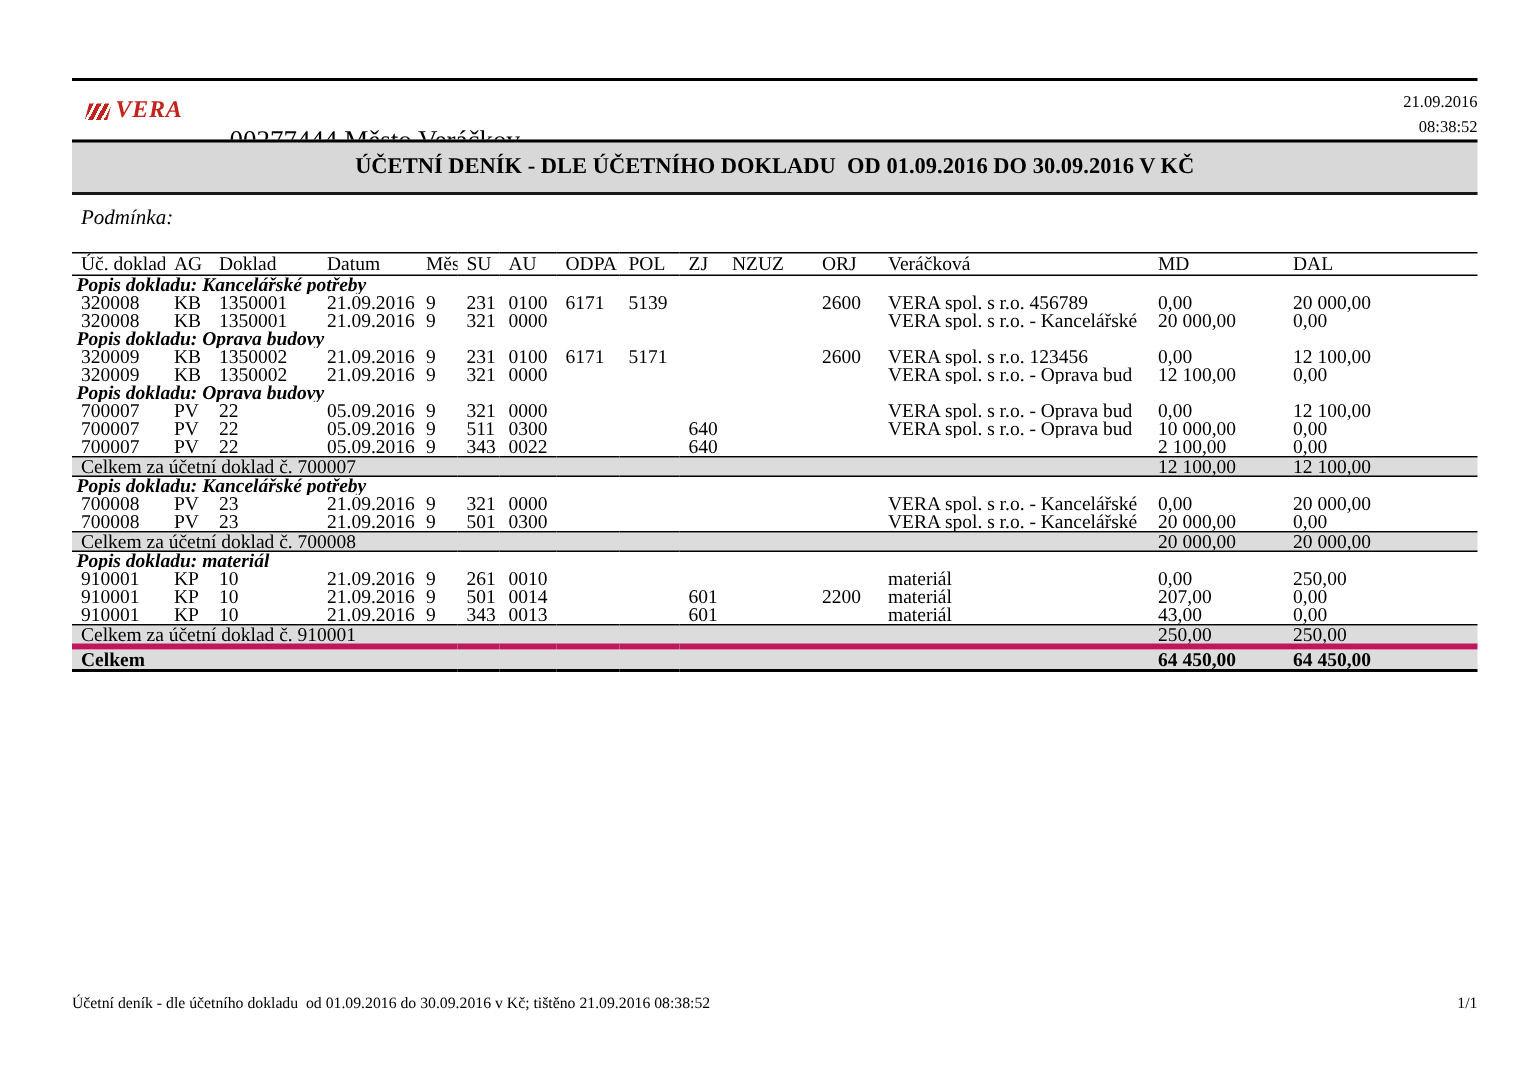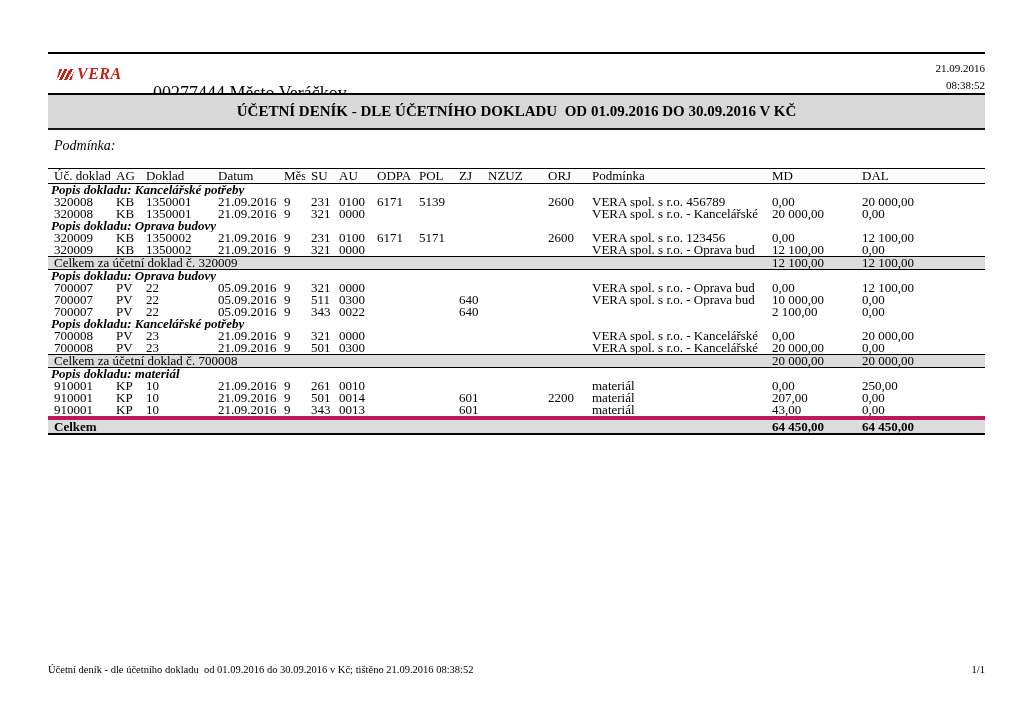--- a/index.html
+++ b/index.html
@@ -111,21 +111,21 @@
         <th class="col-doklad">Doklad</th>
         <th class="col-datum">Datum</th>
         <th class="col-mes">Měs</th>
         <th class="col-su">SU</th>
         <th class="col-au">AU</th>
         <th class="col-odpa">ODPA</th>
         <th class="col-pol">POL</th>
         <th class="col-zj">ZJ</th>
         <th class="col-nzuz">NZUZ</th>
         <th class="col-orj">ORJ</th>
-        <th class="col-poznamka">Podmínka</th>
+        <th class="col-poznamka">Veráčková</th>
         <th class="col-md">MD</th>
         <th class="col-dal">DAL</th>
       </tr>
     </thead>
     <tbody>
         <tr class="desc-row">
           <td colspan="15">Popis dokladu: Kancelářské potřeby</td>
         </tr>
         <tr class="data-row">
           <td class="col-uc">320008</td>
@@ -191,78 +191,78 @@
           <td class="col-au">0000</td>
           <td class="col-odpa"></td>
           <td class="col-pol"></td>
           <td class="col-zj"></td>
           <td class="col-nzuz"></td>
           <td class="col-orj"></td>
           <td class="col-poznamka">VERA spol. s r.o. -  Oprava bud</td>
           <td class="col-md">12 100,00</td>
           <td class="col-dal">0,00</td>
         </tr>
+        <tr class="desc-row">
+          <td colspan="15">Popis dokladu: Oprava budovy</td>
+        </tr>
+        <tr class="data-row">
+          <td class="col-uc">700007</td>
+          <td class="col-ag">PV</td>
+          <td class="col-doklad">22</td>
+          <td class="col-datum">05.09.2016</td>
+          <td class="col-mes">9</td>
+          <td class="col-su">321</td>
+          <td class="col-au">0000</td>
+          <td class="col-odpa"></td>
+          <td class="col-pol"></td>
+          <td class="col-zj"></td>
+          <td class="col-nzuz"></td>
+          <td class="col-orj"></td>
+          <td class="col-poznamka">VERA spol. s r.o. -  Oprava bud</td>
+          <td class="col-md">0,00</td>
+          <td class="col-dal">12 100,00</td>
+        </tr>
+        <tr class="data-row">
+          <td class="col-uc">700007</td>
+          <td class="col-ag">PV</td>
+          <td class="col-doklad">22</td>
+          <td class="col-datum">05.09.2016</td>
+          <td class="col-mes">9</td>
+          <td class="col-su">511</td>
+          <td class="col-au">0300</td>
+          <td class="col-odpa"></td>
+          <td class="col-pol"></td>
+          <td class="col-zj">640</td>
+          <td class="col-nzuz"></td>
+          <td class="col-orj"></td>
+          <td class="col-poznamka">VERA spol. s r.o. -  Oprava bud</td>
+          <td class="col-md">10 000,00</td>
+          <td class="col-dal">0,00</td>
+        </tr>
+        <tr class="data-row">
+          <td class="col-uc">700007</td>
+          <td class="col-ag">PV</td>
+          <td class="col-doklad">22</td>
+          <td class="col-datum">05.09.2016</td>
+          <td class="col-mes">9</td>
+          <td class="col-su">343</td>
+          <td class="col-au">0022</td>
+          <td class="col-odpa"></td>
+          <td class="col-pol"></td>
+          <td class="col-zj">640</td>
+          <td class="col-nzuz"></td>
+          <td class="col-orj"></td>
+          <td class="col-poznamka"></td>
+          <td class="col-md">2 100,00</td>
+          <td class="col-dal">0,00</td>
+        </tr>
         <tr class="total-row">
-          <td colspan="13">Celkem za účetní doklad č. 320009</td>
+          <td colspan="13">Celkem za účetní doklad č. 700007</td>
           <td class="col-md">12 100,00</td>
           <td class="col-dal">12 100,00</td>
-        </tr>
-        <tr class="desc-row">
-          <td colspan="15">Popis dokladu: Oprava budovy</td>
-        </tr>
-        <tr class="data-row">
-          <td class="col-uc">700007</td>
-          <td class="col-ag">PV</td>
-          <td class="col-doklad">22</td>
-          <td class="col-datum">05.09.2016</td>
-          <td class="col-mes">9</td>
-          <td class="col-su">321</td>
-          <td class="col-au">0000</td>
-          <td class="col-odpa"></td>
-          <td class="col-pol"></td>
-          <td class="col-zj"></td>
-          <td class="col-nzuz"></td>
-          <td class="col-orj"></td>
-          <td class="col-poznamka">VERA spol. s r.o. -  Oprava bud</td>
-          <td class="col-md">0,00</td>
-          <td class="col-dal">12 100,00</td>
-        </tr>
-        <tr class="data-row">
-          <td class="col-uc">700007</td>
-          <td class="col-ag">PV</td>
-          <td class="col-doklad">22</td>
-          <td class="col-datum">05.09.2016</td>
-          <td class="col-mes">9</td>
-          <td class="col-su">511</td>
-          <td class="col-au">0300</td>
-          <td class="col-odpa"></td>
-          <td class="col-pol"></td>
-          <td class="col-zj">640</td>
-          <td class="col-nzuz"></td>
-          <td class="col-orj"></td>
-          <td class="col-poznamka">VERA spol. s r.o. -  Oprava bud</td>
-          <td class="col-md">10 000,00</td>
-          <td class="col-dal">0,00</td>
-        </tr>
-        <tr class="data-row">
-          <td class="col-uc">700007</td>
-          <td class="col-ag">PV</td>
-          <td class="col-doklad">22</td>
-          <td class="col-datum">05.09.2016</td>
-          <td class="col-mes">9</td>
-          <td class="col-su">343</td>
-          <td class="col-au">0022</td>
-          <td class="col-odpa"></td>
-          <td class="col-pol"></td>
-          <td class="col-zj">640</td>
-          <td class="col-nzuz"></td>
-          <td class="col-orj"></td>
-          <td class="col-poznamka"></td>
-          <td class="col-md">2 100,00</td>
-          <td class="col-dal">0,00</td>
         </tr>
         <tr class="desc-row">
           <td colspan="15">Popis dokladu: Kancelářské potřeby</td>
         </tr>
         <tr class="data-row">
           <td class="col-uc">700008</td>
           <td class="col-ag">PV</td>
           <td class="col-doklad">23</td>
           <td class="col-datum">21.09.2016</td>
           <td class="col-mes">9</td>
@@ -346,20 +346,25 @@
           <td class="col-au">0013</td>
           <td class="col-odpa"></td>
           <td class="col-pol"></td>
           <td class="col-zj">601</td>
           <td class="col-nzuz"></td>
           <td class="col-orj"></td>
           <td class="col-poznamka">materiál</td>
           <td class="col-md">43,00</td>
           <td class="col-dal">0,00</td>
         </tr>
+        <tr class="total-row">
+          <td colspan="13">Celkem za účetní doklad č. 910001</td>
+          <td class="col-md">250,00</td>
+          <td class="col-dal">250,00</td>
+        </tr>
         <tr class="grand-row">
           <td colspan="13">Celkem</td>
           <td class="col-md">64 450,00</td>
           <td class="col-dal">64 450,00</td>
         </tr>
       </tbody>
   </table>
 
   <div class="report-footer">
     <span>Účetní deník - dle účetního dokladu  od 01.09.2016 do 30.09.2016 v Kč; tištěno 21.09.2016 08:38:52</span>

